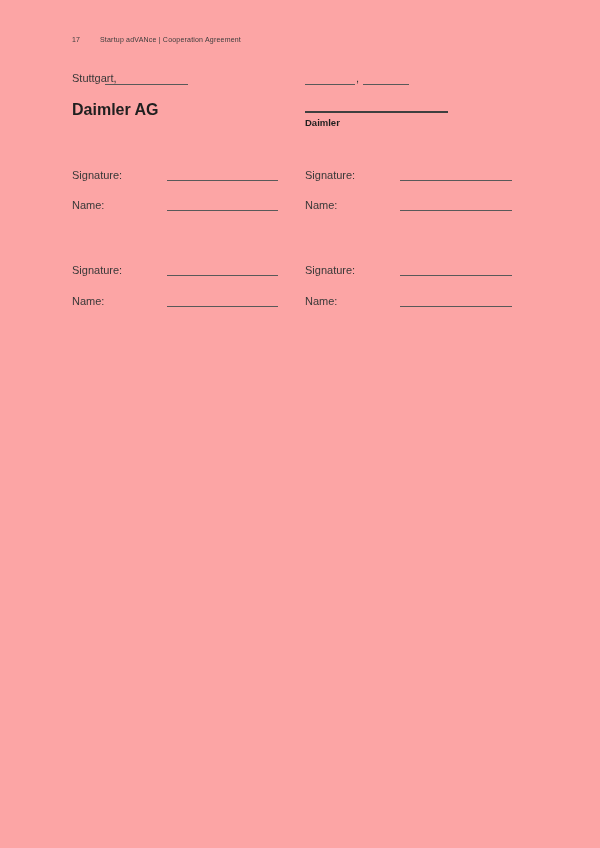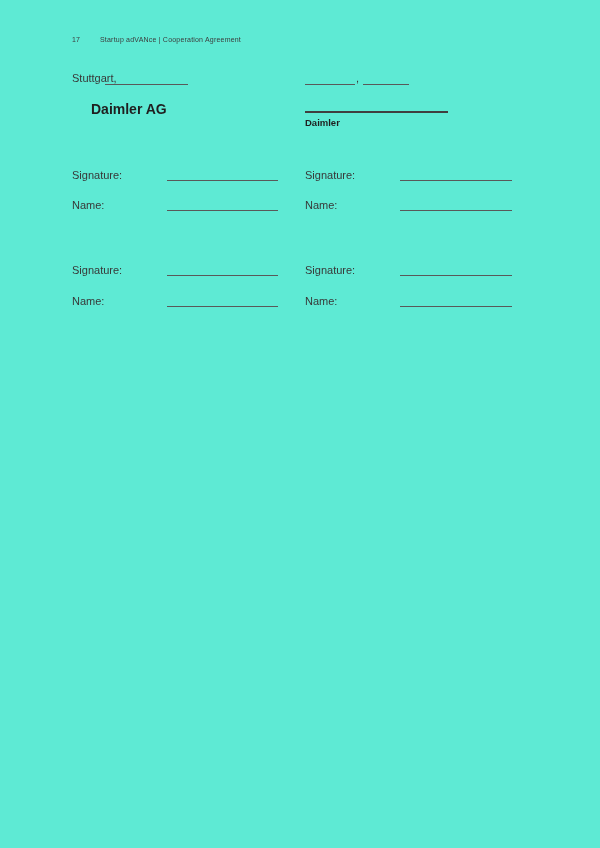--- a/index.html
+++ b/index.html
@@ -4,21 +4,21 @@
 <style>
   html, body {
     margin: 0;
     padding: 0;
     background: #ffffff;
   }
   .page {
     position: relative;
     width: 600px;
     height: 848px;
-    background: #5eead4;
+    background: #fca5a5;
     font-family: "Liberation Sans", sans-serif;
     color: #383838;
     overflow: hidden;
   }
   .abs { position: absolute; white-space: nowrap; }
 
   .header-pagenum {
     left: 72px; top: 36px;
     font-size: 7px;
     letter-spacing: 0.2px;
@@ -42,24 +42,23 @@
     border-bottom: 1px solid #595959;
     height: 13px;
   }
   .date-blank-left   { left: 105px; top: 71px; width: 83px; }
   .city-blank-right  { left: 305px; top: 71px; width: 50px; }
   .comma-sep         { left: 356px; top: 72px; }
   .date-blank-right  { left: 363px; top: 71px; width: 46px; }
 
   .party-left {
     left: 72px; top: 101px;
-    font-size: 14px;
+    font-size: 16px;
     font-weight: bold;
     color: #1f1f1f;
-    margin-left: 19px;
   }
   .party-line-right {
     position: absolute;
     left: 305px; top: 111px;
     width: 143px; height: 2px;
     background: #3f3f3f;
   }
   .party-right {
     left: 305px; top: 117px;
     font-size: 9.5px;

